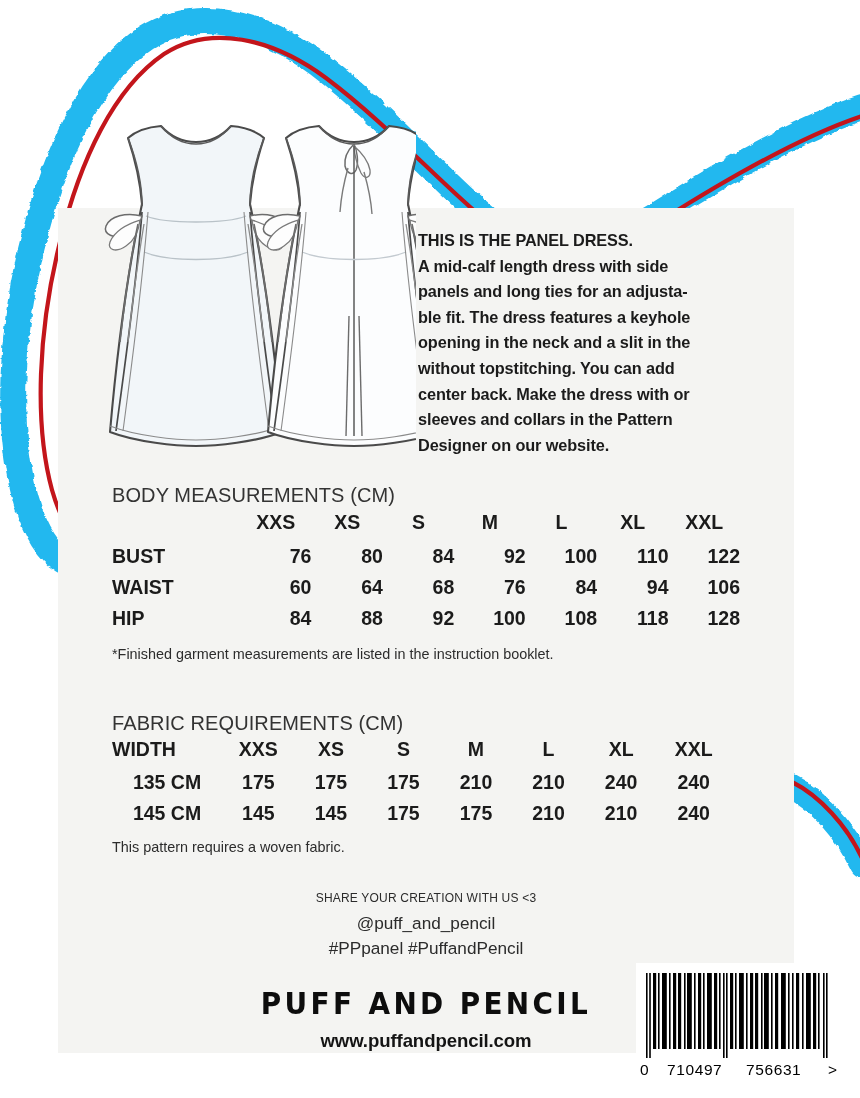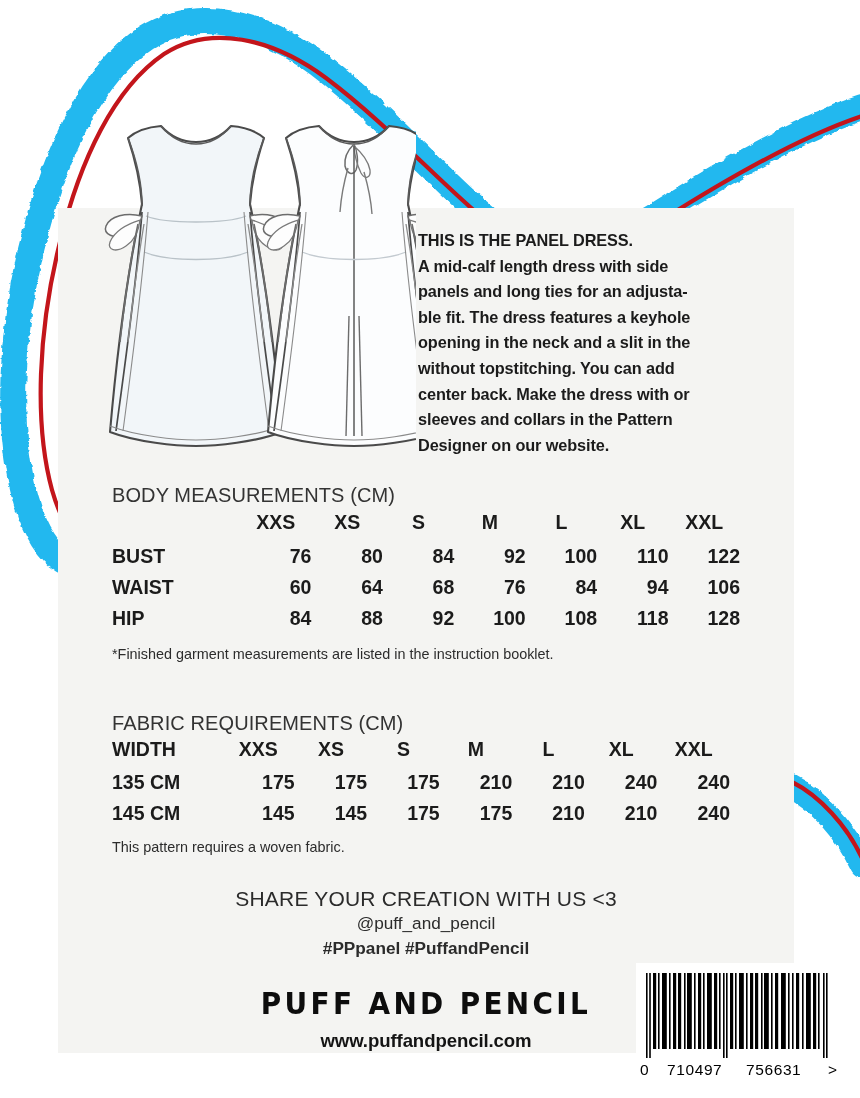--- a/index.html
+++ b/index.html
@@ -119,49 +119,49 @@
   #body-measurements tbody td { height: 31px; vertical-align: middle; }
   #body-measurements .footnote { margin-top: 12px; }
 
   
   #fabric-requirements { left: 112px; top: 700px; margin-top: 12px; }
   #fabric-requirements .section-title { margin-bottom: 3px; }
   #fabric-requirements table { width: 618px; }
   #fabric-requirements col.c-label { width: 110px; }
   #fabric-requirements col.c-size  { width: 72.5px; }
   #fabric-requirements tr.hdr th { padding-bottom: 6px; font-size: 19.5px; }
-  #fabric-requirements tbody td { height: 31px; vertical-align: middle; }
+  #fabric-requirements tbody td { height: 31px; vertical-align: middle; text-align: center; }
   #fabric-requirements .footnote { margin-top: 10px; }
 
   
   #footer {
     position: absolute;
     left: 58px;
     top: 886px;
     width: 736px;
     z-index: 3;
     text-align: center;
     color: #222222;
   }
   #footer .share-line {
-    font-size: 21px;
+    font-size: 12px;
     font-weight: normal;
     letter-spacing: 0.2px;
     line-height: 25px;
     color: #2b2b2b;
   }
   #footer .handle-line {
     font-size: 17.2px;
     font-weight: normal;
     line-height: 25px;
     color: #2b2b2b;
   }
   #footer .hashtag-line {
     font-size: 17.2px;
-    font-weight: bold;
+    font-weight: normal;
     line-height: 25px;
     color: #2b2b2b;
   }
   #brand-logo {
     margin-top: 25px;
     font-size: 30px;
     font-weight: bold;
     letter-spacing: 3.6px;
     color: #0d0d0d;
     font-family: "DejaVu Sans", sans-serif;

